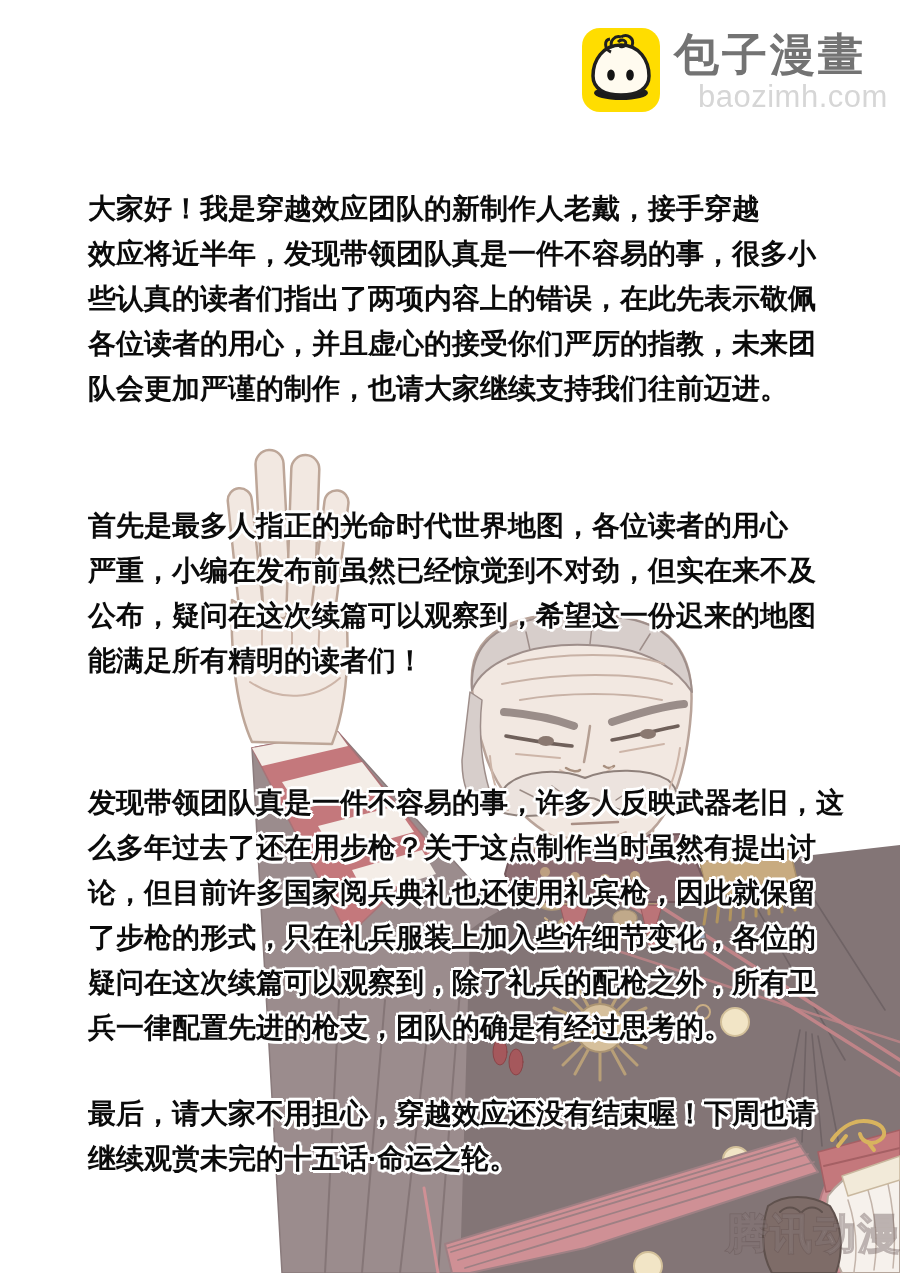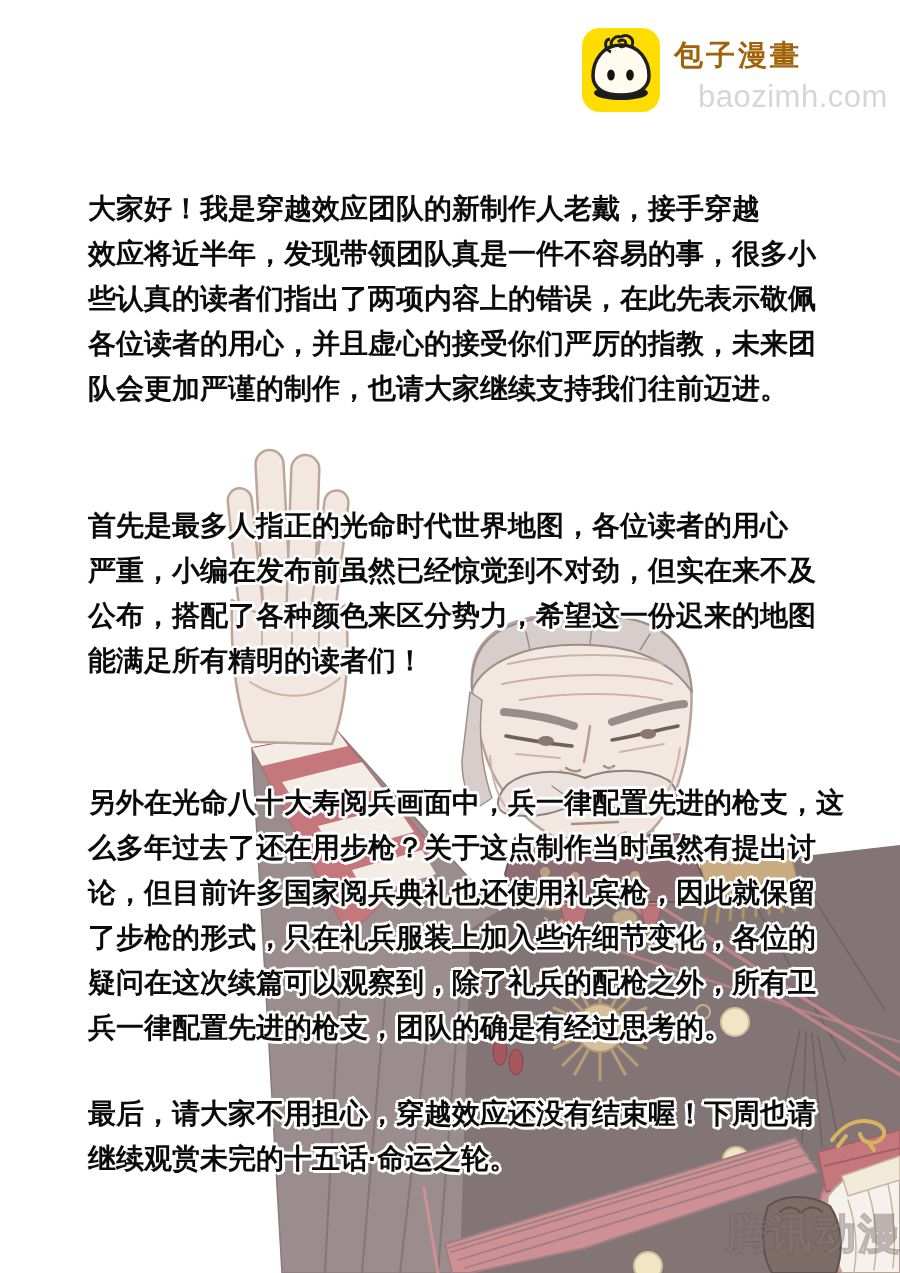--- a/index.html
+++ b/index.html
@@ -5,21 +5,21 @@
   html,body{margin:0;padding:0;background:#ffffff;}
   .page{
     position:relative;width:900px;height:1273px;background:#ffffff;overflow:hidden;
     font-family:"Liberation Sans","DejaVu Sans",sans-serif;
   }
   .art{position:absolute;left:0;top:0;width:900px;height:1273px;}
   
   .brand{position:absolute;left:582px;top:28px;display:flex;align-items:flex-start;gap:14px;}
   .logo-svg{display:block;}
   .brand-text{display:flex;flex-direction:column;margin-top:2px;}
-  .brand-name{font-size:29px;line-height:50px;font-weight:700;color:#a16207;letter-spacing:3px;white-space:nowrap;}
+  .brand-name{font-size:45px;line-height:50px;font-weight:700;color:#737373;letter-spacing:3px;white-space:nowrap;}
   .brand-domain{font-size:31px;line-height:34px;font-weight:400;color:#d6d6d6;letter-spacing:0.5px;white-space:nowrap;margin-left:24px;}
   
   .notice{position:absolute;left:0;top:0;width:900px;height:931px;}
   .para{position:absolute;left:88px;width:740px;}
   .p1{top:186px;} .p2{top:503px;} .p3{top:780px;} .p4{top:1091px;}
   .line{
     font-size:28px;line-height:45px;font-weight:700;color:#0b0b0b;
     white-space:nowrap;letter-spacing:0px;
     text-shadow:
       2px 0 0 #fff,-2px 0 0 #fff,0 2px 0 #fff,0 -2px 0 #fff,
@@ -178,25 +178,25 @@
     <div class="para p1">
       <div class="line">大家好！我是穿越效应团队的新制作人老戴，接手穿越</div>
       <div class="line">效应将近半年，发现带领团队真是一件不容易的事，很多小</div>
       <div class="line">些认真的读者们指出了两项内容上的错误，在此先表示敬佩</div>
       <div class="line">各位读者的用心，并且虚心的接受你们严厉的指教，未来团</div>
       <div class="line">队会更加严谨的制作，也请大家继续支持我们往前迈进。</div>
     </div>
     <div class="para p2">
       <div class="line">首先是最多人指正的光命时代世界地图，各位读者的用心</div>
       <div class="line">严重，小编在发布前虽然已经惊觉到不对劲，但实在来不及</div>
-      <div class="line">公布，搭配了各种颜色来区分势力，希望这一份迟来的地图</div>
+      <div class="line">公布，疑问在这次续篇可以观察到，希望这一份迟来的地图</div>
       <div class="line">能满足所有精明的读者们！</div>
     </div>
     <div class="para p3">
-      <div class="line">另外在光命八十大寿阅兵画面中，兵一律配置先进的枪支，这</div>
+      <div class="line">发现带领团队真是一件不容易的事，许多人反映武器老旧，这</div>
       <div class="line">么多年过去了还在用步枪？关于这点制作当时虽然有提出讨</div>
       <div class="line">论，但目前许多国家阅兵典礼也还使用礼宾枪，因此就保留</div>
       <div class="line">了步枪的形式，只在礼兵服装上加入些许细节变化，各位的</div>
       <div class="line">疑问在这次续篇可以观察到，除了礼兵的配枪之外，所有卫</div>
       <div class="line">兵一律配置先进的枪支，团队的确是有经过思考的。</div>
     </div>
     <div class="para p4">
       <div class="line">最后，请大家不用担心，穿越效应还没有结束喔！下周也请</div>
       <div class="line">继续观赏未完的十五话·命运之轮。</div>
     </div>

